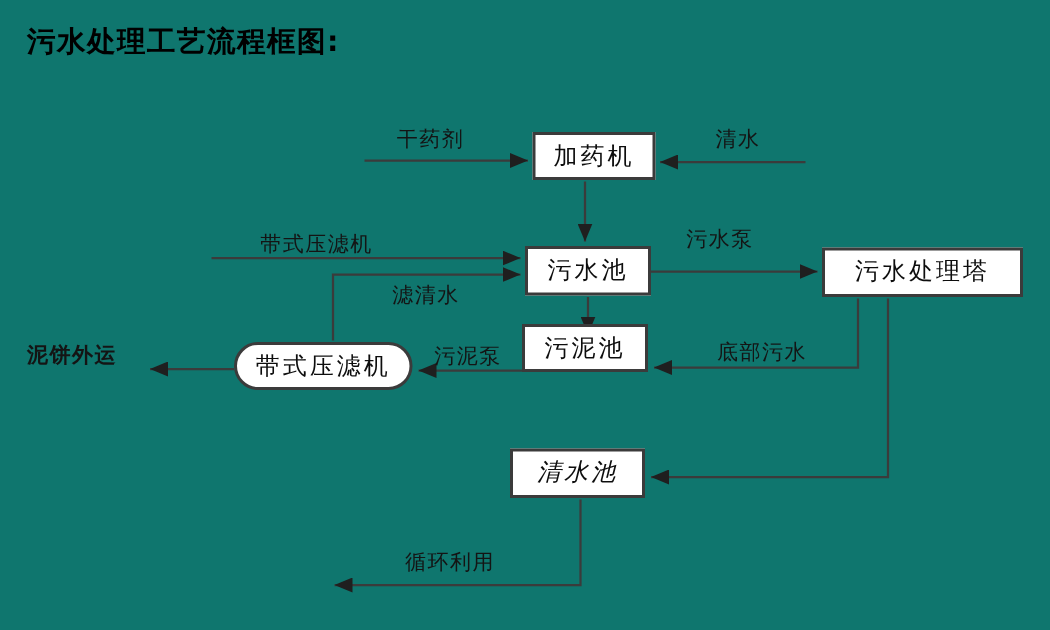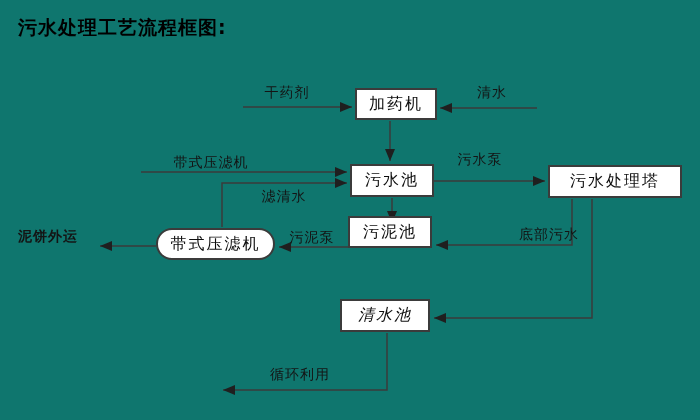--- a/index.html
+++ b/index.html
@@ -85,18 +85,18 @@
   <div class="box" style="left:350px; top:164px; width:84px;  height:33px;">污水池</div>
   <div class="box" style="left:348px; top:216px; width:84px;  height:32px;">污泥池</div>
   <div class="box" style="left:156px; top:228px; width:119px; height:32px;border-radius:16px;">带式压滤机</div>
   <div class="box" style="left:340px; top:299px; width:90px;  height:33px;font-style:italic;">清水池</div>
 
   <div class="lbl" style="left:287px; top:84px;">干药剂</div>
   <div class="lbl" style="left:492px; top:84px;">清水</div>
   <div class="lbl" style="left:211px; top:154px;">带式压滤机</div>
   <div class="lbl" style="left:284px; top:188px;">滤清水</div>
   <div class="lbl" style="left:480px; top:151px;">污水泵</div>
-  <div class="lbl" style="left:508px; top:226px;margin-left:41px;">底部污水</div>
+  <div class="lbl" style="left:508px; top:226px;">底部污水</div>
   <div class="lbl" style="left:312px; top:229px;">污泥泵</div>
   <div class="lbl" style="left:48px;  top:228px;font-weight:bold;">泥饼外运</div>
   <div class="lbl" style="left:300px; top:366px;">循环利用</div>
 
 </div>
 
 </body></html>

